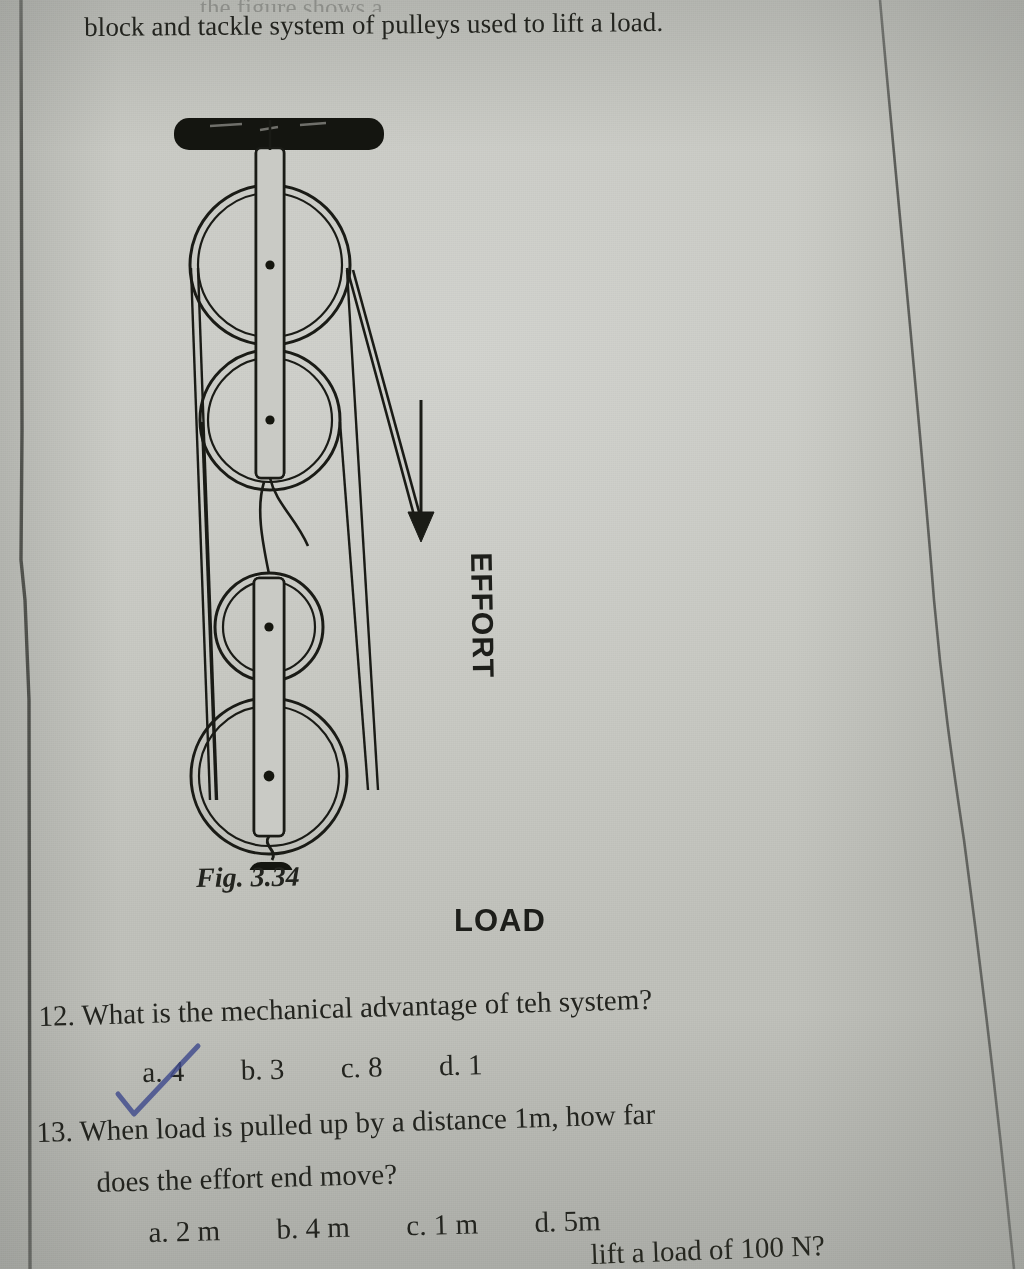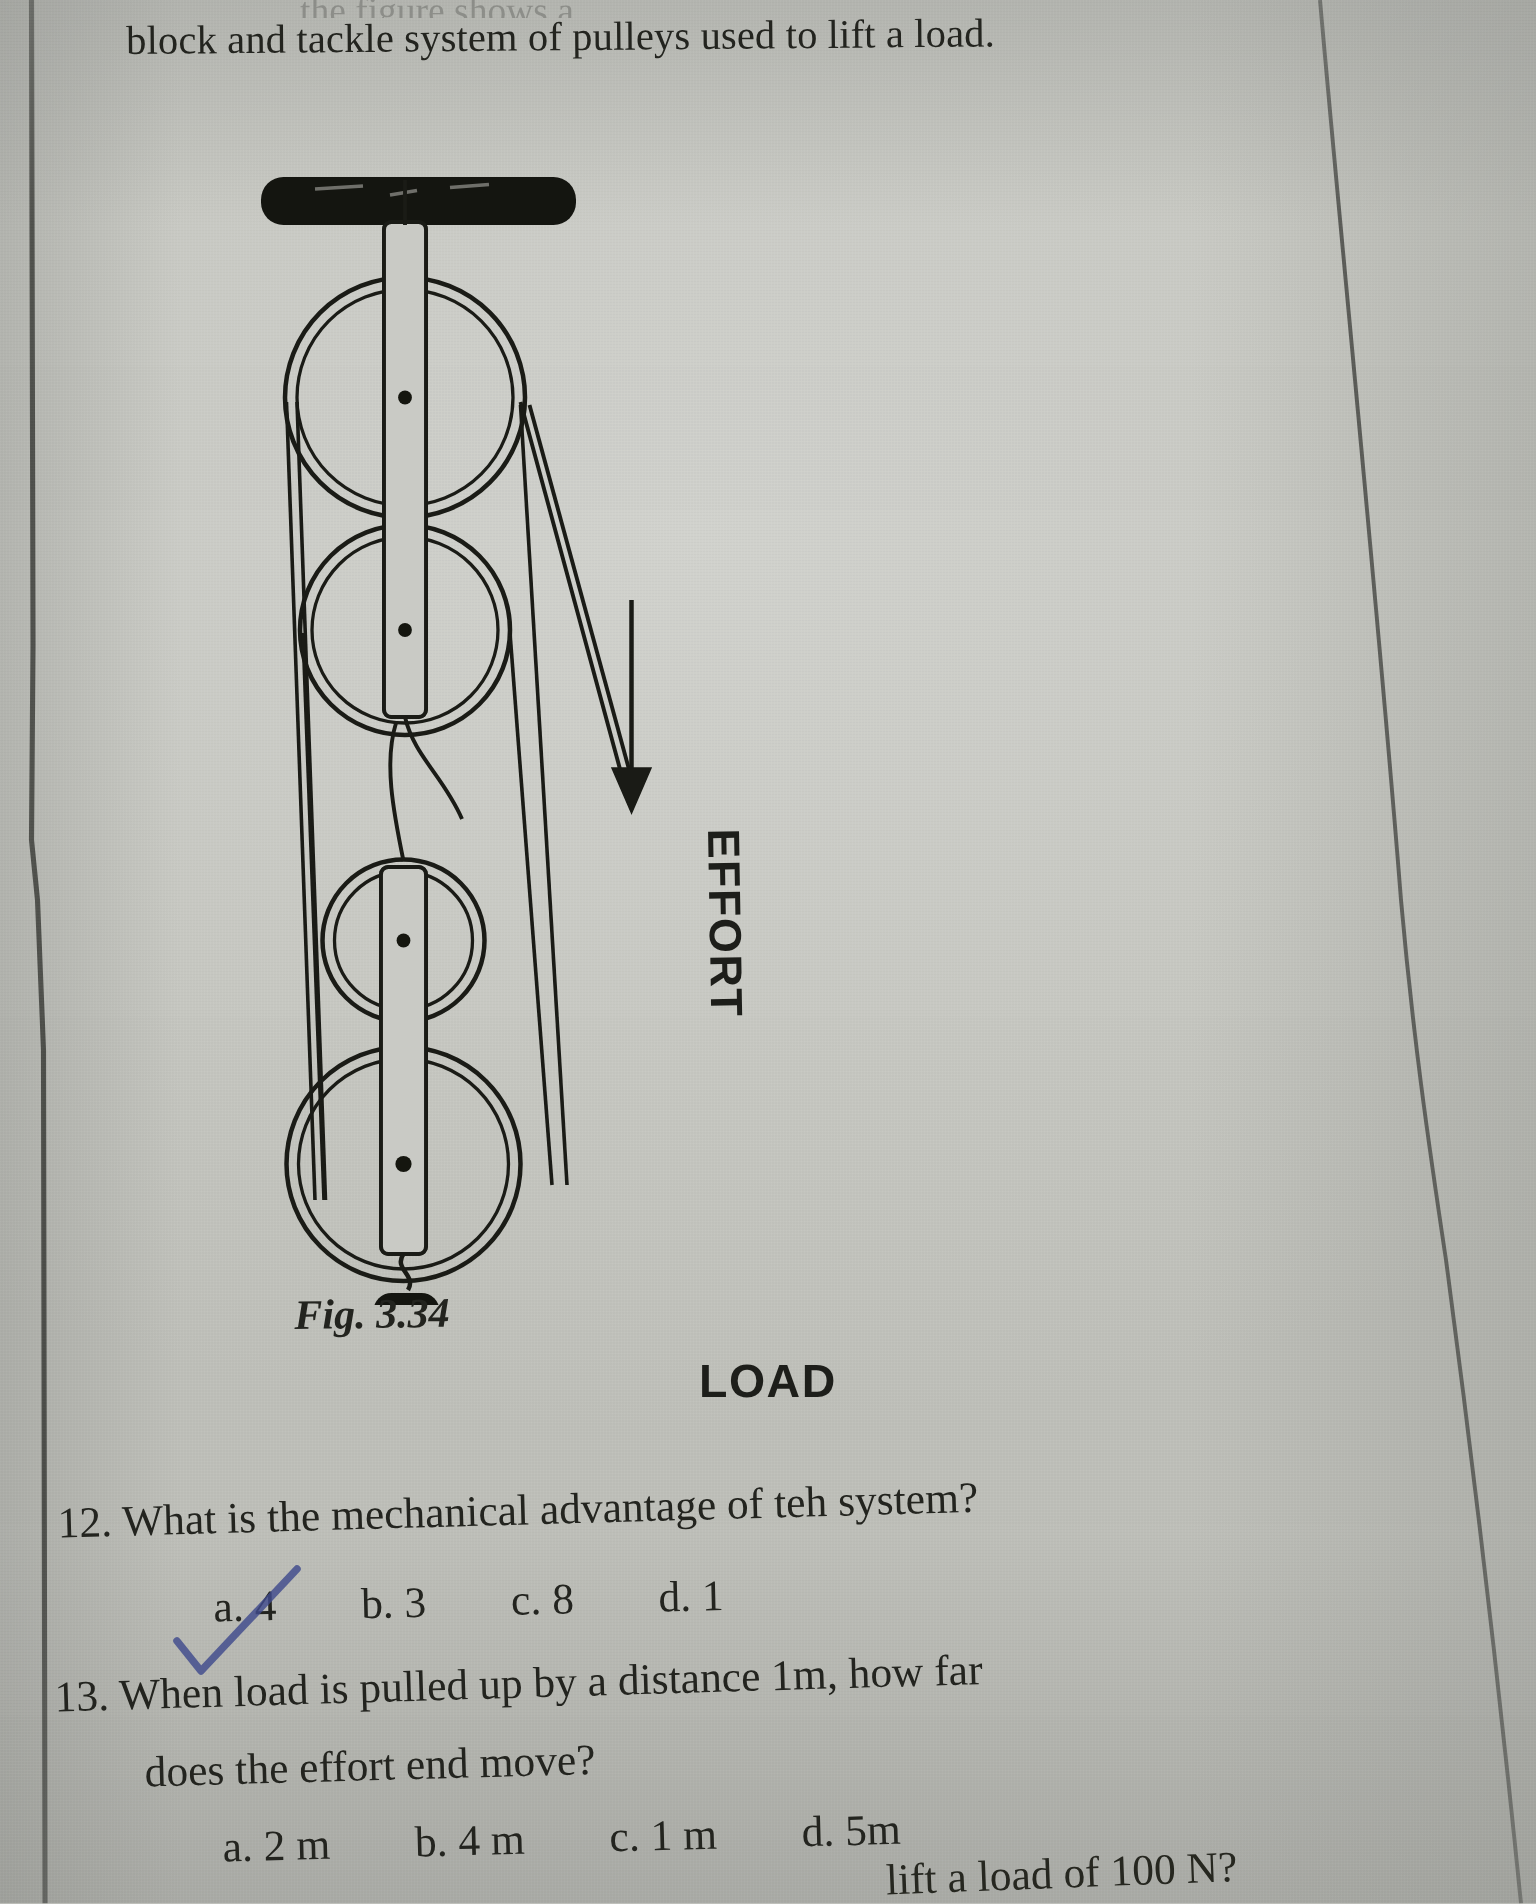--- a/index.html
+++ b/index.html
@@ -95,21 +95,21 @@
   
   #diagram{position:absolute;left:150px;top:100px;width:340px;height:770px;}
   #effort-label{
     position:absolute;left:348px;top:452px;
     font-family:"Liberation Sans", sans-serif;
     font-size:30px;font-weight:700;letter-spacing:1px;color:#1d1e1a;
     transform:rotate(90deg) rotate(-1deg);transform-origin:left top;
     white-space:nowrap;
   }
   #load-label{
-    position:absolute;left:316px;top:803px;
+    position:absolute;left:304px;top:803px;
     font-family:"Liberation Sans", sans-serif;
     font-size:31px;font-weight:700;letter-spacing:1px;color:#1d1e1a;
     white-space:nowrap;
   }
 
   
   #tick{position:absolute;left:112px;top:1032px;pointer-events:none;}
 </style>
 </head>
 <body>

